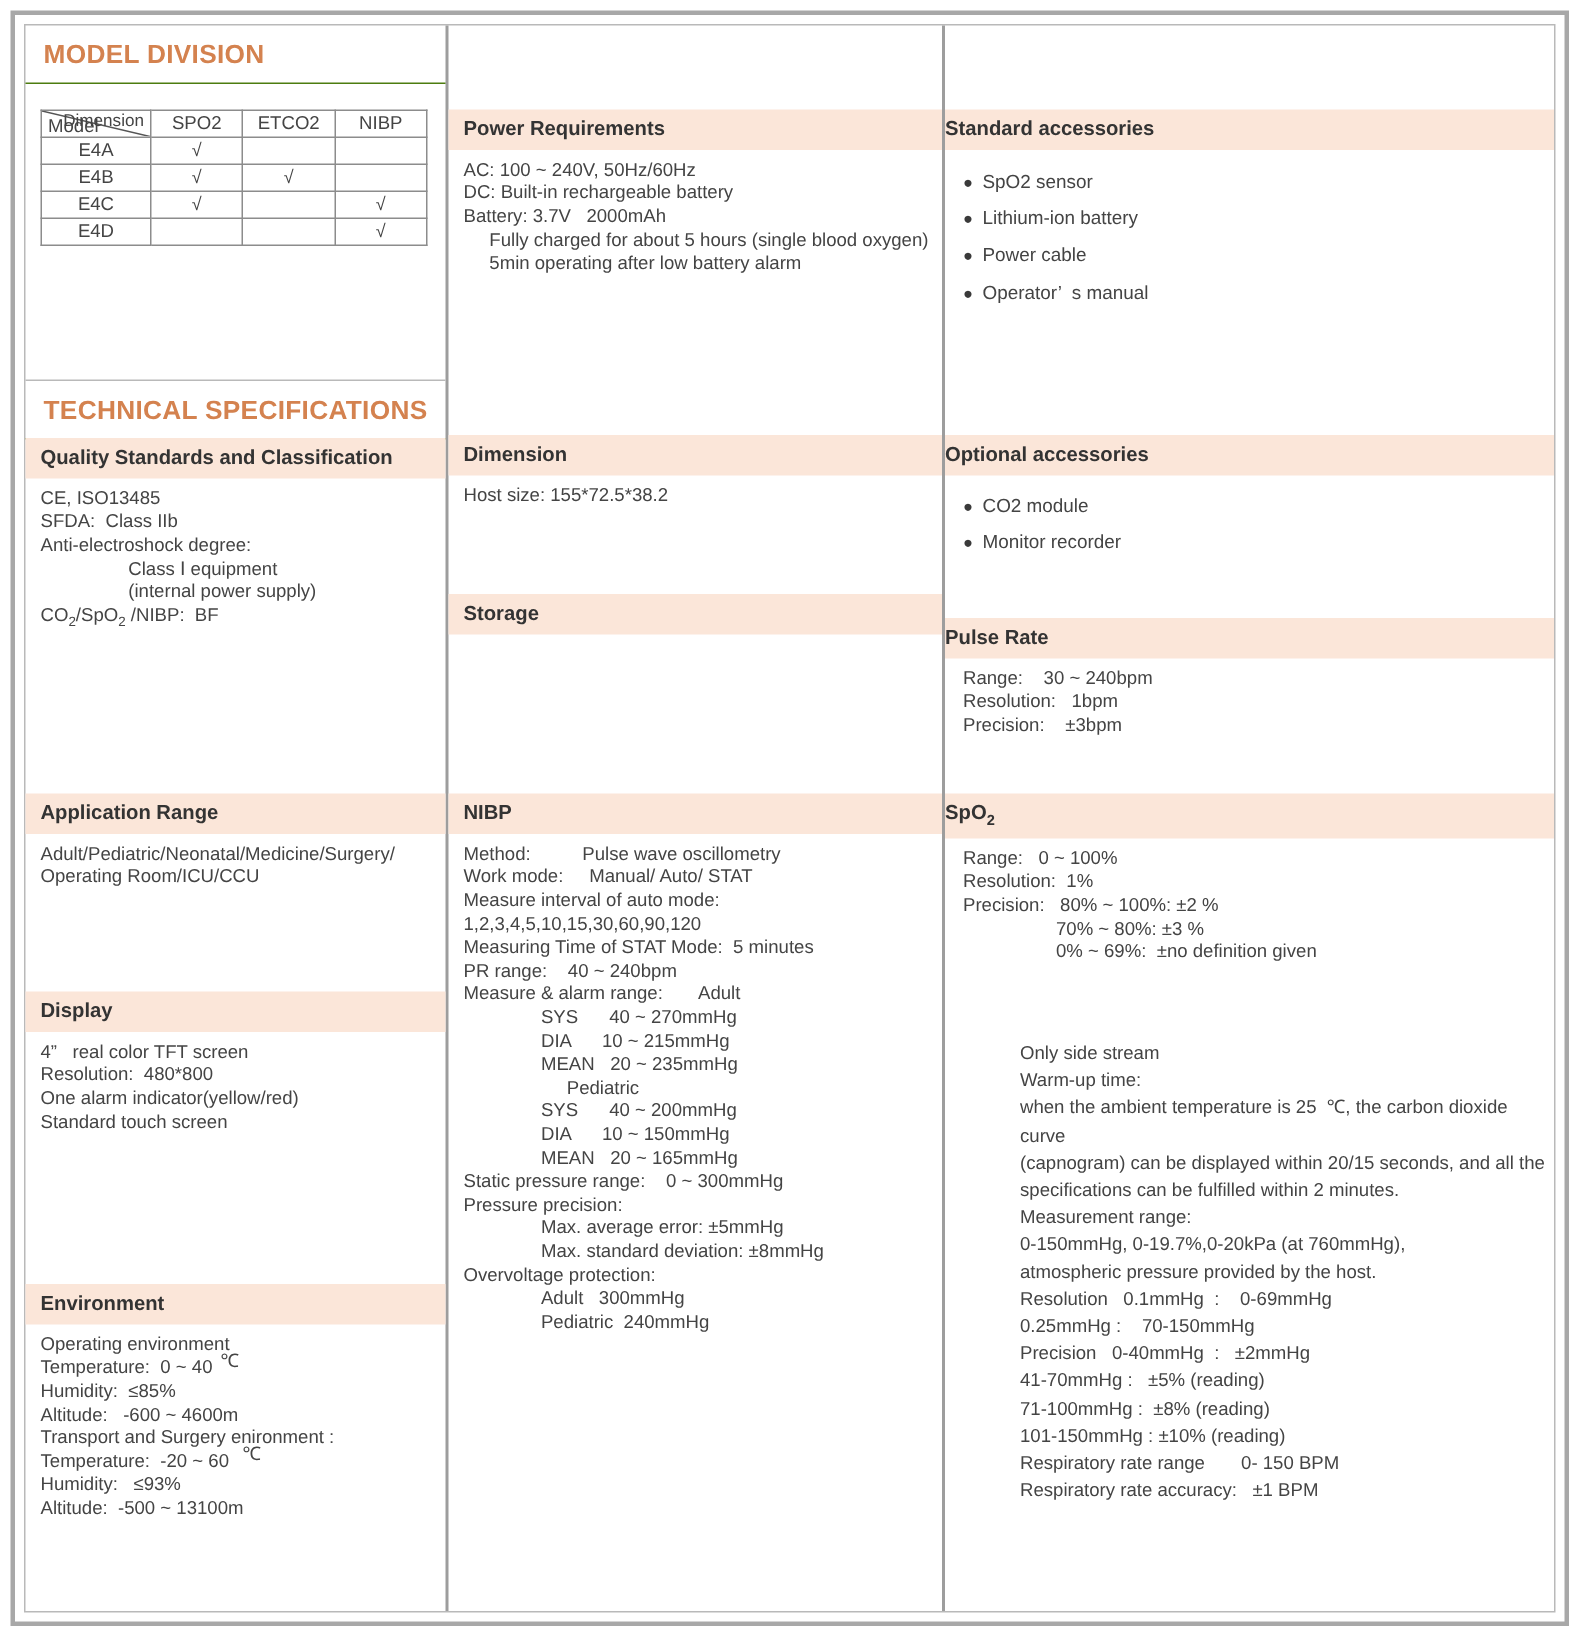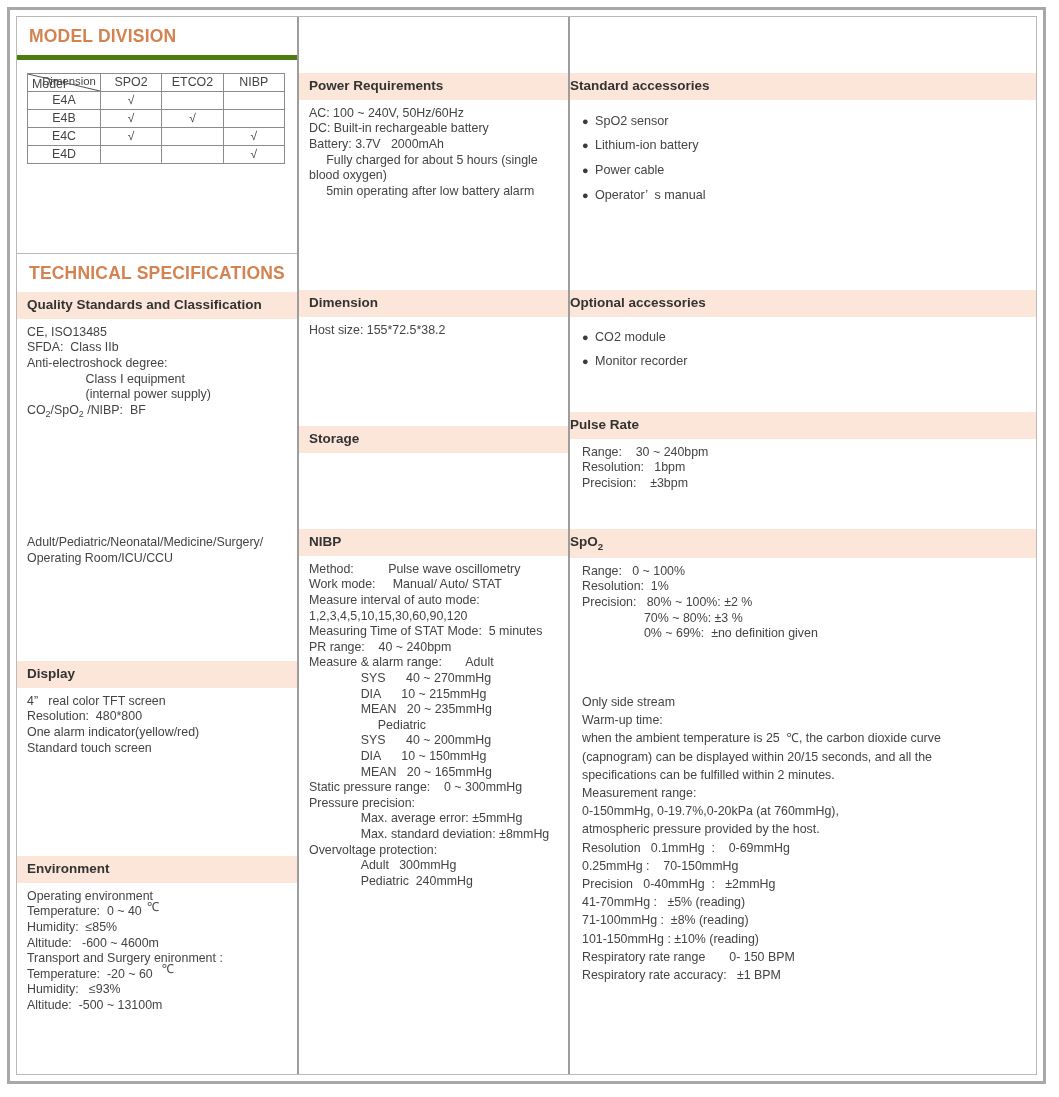--- a/index.html
+++ b/index.html
@@ -20,27 +20,27 @@
   .inner{
     position:absolute;left:6px;top:6px;right:6px;bottom:6px;
     border:1px solid #b9b9b9;
     background:#fff;
     box-sizing:border-box;
     display:flex;
   }
   
   .col{position:relative;box-sizing:border-box;}
   .col-left{width:282px;border-right:2px solid #9d9d9d;}
-  .col-mid{width:271px;border-right:2px solid #9d9d9d;}
+  .col-mid{width:331px;border-right:2px solid #9d9d9d;}
   .col-right{flex:1;}
 
   
   .banner{
     box-sizing:border-box;
-    border-bottom:5px solid #4d7c0f;
+    border-bottom:1px solid #4d7c0f;
     padding:9px 0 8px 12px;
     color:#d4824f;
     font-weight:bold;
     font-size:17.5px;
     letter-spacing:.2px;
   }
   .banner.second{border-top:1px solid #b9b9b9;}
 
   
   .sect-head{
@@ -158,20 +158,21 @@
     <div class="sect" style="top:275px;">
       <div class="sect-head">Quality Standards and Classification</div>
       <div class="sect-body"><span>CE, ISO13485
 SFDA:  Class IIb
 Anti-electroshock degree:
                  Class Ⅰ equipment
                  (internal power supply)</span><br><span><span>CO</span><sub>2</sub><span>/SpO</span><sub>2</sub><span> /NIBP:  BF</span></span></div>
     </div>
 
     <div class="sect" style="top:512px;">
+      <div class="sect-head">Application Range</div>
       <div class="sect-body">Adult/Pediatric/Neonatal/Medicine/Surgery/
 Operating Room/ICU/CCU</div>
     </div>
 
     <div class="sect" style="top:644px;">
       <div class="sect-head">Display</div>
       <div class="sect-body">4”   real color TFT screen
 Resolution:  480*800
 One alarm indicator(yellow/red)
 Standard touch screen</div>
@@ -195,21 +196,21 @@
 Battery: 3.7V   2000mAh
      Fully charged for about 5 hours (single blood oxygen)
      5min operating after low battery alarm</div>
     </div>
 
     <div class="sect" style="top:273px;">
       <div class="sect-head">Dimension</div>
       <div class="sect-body">Host size: 155*72.5*38.2</div>
     </div>
 
-    <div class="sect" style="top:409px;">
+    <div class="sect" style="top:379px;">
       <div class="sect-head">Storage</div>
     </div>
 
     <div class="sect" style="top:512px;">
       <div class="sect-head">NIBP</div>
       <div class="sect-body">Method:          Pulse wave oscillometry
 Work mode:     Manual/ Auto/ STAT
 Measure interval of auto mode:
 1,2,3,4,5,10,15,30,60,90,120
 Measuring Time of STAT Mode:  5 minutes
@@ -253,21 +254,21 @@
     <div class="sect" style="top:512px;">
       <div class="sect-head"><span>SpO</span><sub>2</sub></div>
       <div class="sect-body">Range:   0 ~ 100%
 Resolution:  1%
 Precision:   80% ~ 100%: ±2 %
                   70% ~ 80%: ±3 %
                   0% ~ 69%:  ±no definition given</div>
     </div>
 
     <div class="sect" style="top:670px;">
-      <div class="sect-body" style="line-height:18.2px;">Only side stream
+      <div class="sect-body" style="line-height:18.2px;margin-left:38px;">Only side stream
 Warm-up time:
 when the ambient temperature is 25  ℃, the carbon dioxide curve
 (capnogram) can be displayed within 20/15 seconds, and all the
 specifications can be fulfilled within 2 minutes.
 Measurement range:
 0-150mmHg, 0-19.7%,0-20kPa (at 760mmHg),
 atmospheric pressure provided by the host.
 Resolution   0.1mmHg  :    0-69mmHg
 0.25mmHg :    70-150mmHg
 Precision   0-40mmHg  :   ±2mmHg

